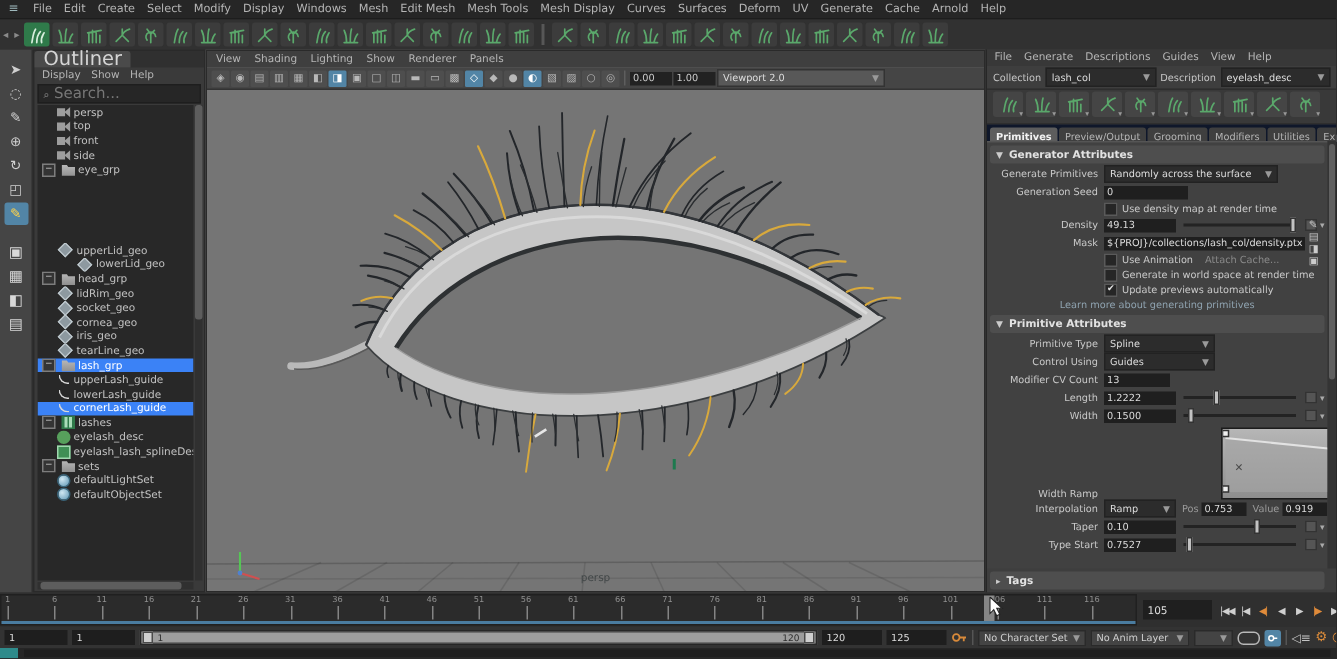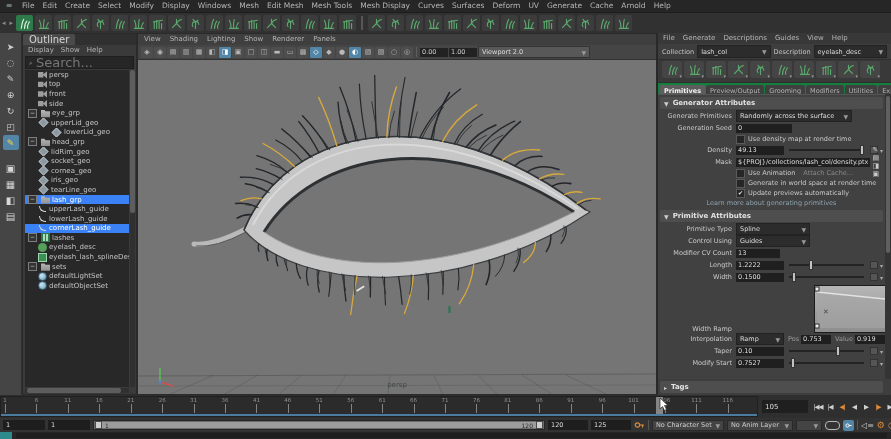--- a/index.html
+++ b/index.html
@@ -22,26 +22,26 @@
   
   #toolbox{position:absolute;left:0;top:33px;width:22px;height:362px;background:#454545;border-right:1px solid #2e2e2e;display:flex;flex-direction:column;align-items:center;padding-top:5px;box-sizing:border-box}
   .tool{width:16px;height:15px;margin:1px 0;color:#cfcfcf;font-size:9px;display:flex;align-items:center;justify-content:center;border-radius:2px}
   .tool.active{background:#5285a6;color:#ffd24a}
   #layouts{margin-top:10px;display:flex;flex-direction:column;align-items:center}
   .layout-btn{width:15px;height:12px;margin:2px 0;color:#d8d8d8;font-size:10px;line-height:12px;text-align:center}
 
   
   #outliner{position:absolute;left:22px;top:33px;width:115px;height:362px;background:#3a3a3a;border:1px solid #2a2a2a;box-sizing:border-box}
   #out-tabrow{height:11px;background:#303030;display:flex}
-  #out-tab{background:#4a4a4a;color:#d5d5d5;font-size:10px;padding:0 6px;line-height:11px;border-radius:2px 2px 0 0}
+  #out-tab{background:#4a4a4a;color:#d5d5d5;font-size:13px;padding:0 6px;line-height:11px;border-radius:2px 2px 0 0}
   #out-menus{height:10px;display:flex;gap:7px;padding-left:5px;align-items:center}
   #out-menus .menu-item{padding:0;font-size:7px;line-height:10px}
   #out-search{height:11px;margin:1px 2px;background:#262626;border:1px solid #1e1e1e;display:flex;align-items:center;gap:3px;padding:0 3px}
   #out-search .mag{color:#9a9a9a;font-size:7px}
-  #out-search .ph{color:#777;font-size:13px}
+  #out-search .ph{color:#777;font-size:10px}
   #tree{position:absolute;left:2px;right:7px;top:36px;bottom:7px;background:#282828;overflow:hidden}
   .trow{height:9.6px;display:flex;align-items:center;font-size:7px;color:#c2c2c2;white-space:nowrap;overflow:hidden}
   .trow.sel{background:#3b82f6;color:#fff}
   .exp{width:7px;height:7px;border:1px solid #7d7d7d;background:#343434;color:#ccc;font-size:6px;line-height:6px;text-align:center;margin:0 2px 0 1px;flex:none}
   .ticon{width:9px;height:9px;margin:0 2px;flex:none;display:inline-block;position:relative}
   .ticon.camera{background:#9d9d9d;clip-path:polygon(0 20%,60% 20%,60% 45%,100% 10%,100% 90%,60% 55%,60% 80%,0 80%)}
   .ticon.mesh{width:7px;height:7px;margin:1px 3px;background:#8d99a0;border:1px solid #c2ccd1;transform:rotate(45deg) scale(.8)}
   .ticon.group{background:linear-gradient(#bdbdbd,#8f8f8f);clip-path:polygon(0 15%,40% 15%,50% 30%,100% 30%,100% 95%,0 95%)}
   .ticon.curve{border-bottom:1.5px solid #d8d8d8;border-left:1.5px solid #d8d8d8;border-radius:0 0 0 8px;width:7px;height:6px;box-sizing:border-box;margin:1px 3px}
   .ticon.xgen{background:#2f7a4a}
@@ -70,21 +70,21 @@
   
   #xgen{position:absolute;left:657px;top:33px;width:234px;height:362px;background:#3e3e3e;border-left:1px solid #272727;box-sizing:border-box}
   #xg-menus{height:11px;display:flex;gap:8px;padding-left:5px;align-items:center;background:#383838}
   #xg-menus .menu-item{padding:0;font-size:7px;line-height:11px}
   #xg-selrow{height:15px;display:flex;align-items:center;gap:3px;padding:0 4px;font-size:6.5px;color:#c5c5c5}
   .xg-drop{flex:1;height:11px;background:#2c2c2c;border:1px solid #222;display:flex;justify-content:space-between;align-items:center;padding:0 3px;color:#ddd}
   .dd-arrow{color:#9a9a9a;font-size:6px}
   #xg-tools{height:20px;display:flex;gap:2px;padding:1px 4px;background:#393939;border-top:1px solid #2e2e2e;border-bottom:1px solid #2e2e2e}
   .xg-tool{width:20px;height:17px;background:#454545;border-radius:2px;position:relative;display:flex;align-items:center;justify-content:center;flex:none}
   .xg-tool::after{content:"▾";position:absolute;right:0;bottom:-1px;font-size:5px;color:#999}
-  #xg-tabs{height:13px;display:flex;gap:1px;padding:2px 2px 0;background:#15803d;box-sizing:border-box}
+  #xg-tabs{height:13px;display:flex;gap:1px;padding:2px 2px 0;background:#0f172a;box-sizing:border-box}
   .xg-tab{padding:0 4px;font-size:6.5px;color:#b5b5b5;background:#3f3f3f;border-radius:2px 2px 0 0;display:flex;align-items:center;white-space:nowrap}
   .xg-tab.active{background:#5d5d5d;color:#f2f2f2;font-weight:bold}
   #xg-body{position:absolute;left:0;top:61px;right:6px;bottom:16px;background:#414141;overflow:hidden;border-top:1px solid #555}
   #xg-vscroll{position:absolute;right:0;top:61px;bottom:16px;width:6px;background:#343434}
   #xg-vscroll .thumb{position:absolute;left:1px;right:1px;top:2px;height:55%;background:#606060;border-radius:2px}
   .sec-header{height:12px;background:#4e4e4e;margin:2px 2px 1px;display:flex;align-items:center;gap:4px;font-size:7px;color:#e2e2e2;font-weight:bold;border-radius:2px;padding-left:4px}
   .sec-header .tri{font-size:6px;color:#ccc}
   .arow{height:12px;display:flex;align-items:center;font-size:6.5px;color:#c9c9c9}
   .arow.short{height:10px}
   .alabel{width:74px;text-align:right;padding-right:4px;flex:none;white-space:nowrap;overflow:hidden}
@@ -378,21 +378,21 @@
         </div>
         <div class="trow" style="padding-left: 11px;">
           <span class="ticon camera"></span>
           <span>side</span>
         </div>
         <div class="trow" style="padding-left: 2px;">
           <span class="exp">−</span>
           <span class="ticon group"></span>
           <span>eye_grp</span>
         </div>
-        <div class="trow" style="padding-left: 11px;">
+        <div class="trow" style="padding-left: 11px; margin-top: 44px;">
           <span class="ticon mesh"></span>
           <span>upperLid_geo</span>
         </div>
         <div class="trow" style="padding-left: 24px;">
           <span class="ticon mesh"></span>
           <span>lowerLid_geo</span>
         </div>
         <div class="trow" style="padding-left: 2px;">
           <span class="exp">−</span>
           <span class="ticon group"></span>
@@ -853,21 +853,21 @@
           <div class="arow">
             <span class="alabel">Taper</span>
             <div class="afield" style="width: 44px;">0.10</div>
             <div class="slider-groove">
               <div class="slider-handle" style="left: calc(65% - 2px);"></div>
             </div>
             <span class="mini-btn"></span>
             <span class="mini-arrow">▾</span>
           </div>
           <div class="arow">
-            <span class="alabel">Modify Start</span>
+            <span class="alabel">Type Start</span>
             <div class="afield" style="width: 44px;">0.7527</div>
             <div class="slider-groove">
               <div class="slider-handle" style="left: calc(6% - 2px);"></div>
             </div>
             <span class="mini-btn"></span>
             <span class="mini-arrow">▾</span>
           </div>
         </div>
     </div>
 

